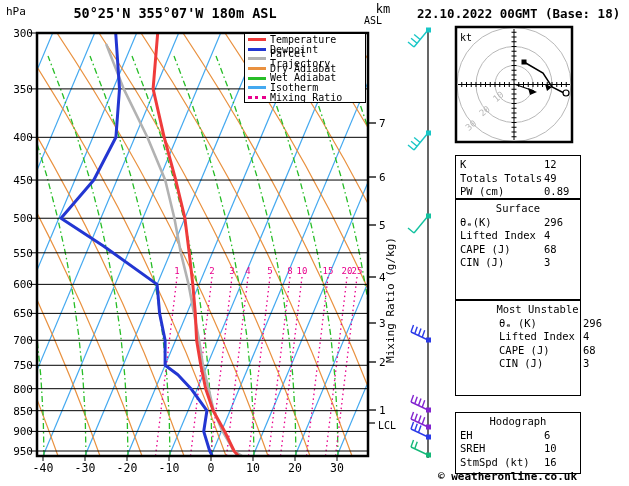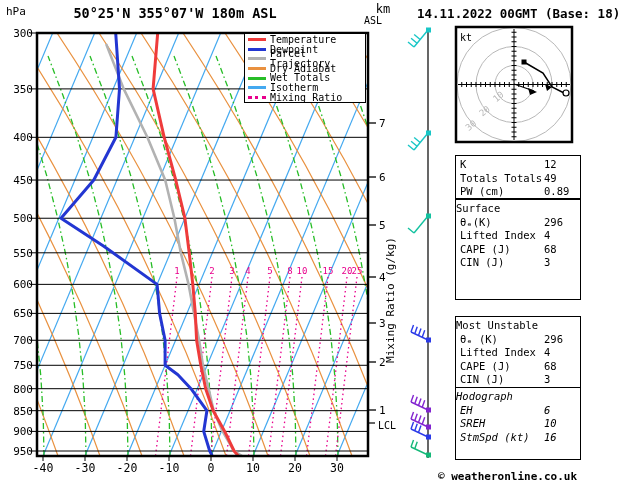--- a/index.html
+++ b/index.html
@@ -9,21 +9,21 @@
   .bold{font-weight:bold;}
   .ctr{text-align:center;}
   #plot-svg{position:absolute;left:0;top:0;}
   #legend{position:absolute;left:244px;top:33px;width:122px;height:70px;
           background:#fff;border:1px solid #000;padding:1px 0 0 3px;box-sizing:border-box;}
   .leg-row{display:flex;align-items:center;height:9.6px;font-size:10px;line-height:9.5px;}
   .leg-swatch{width:18px;height:0;border-top:3px solid #000;margin-right:4px;flex:none;}
   .leg-swatch.dotted{border-top-style:dotted;border-top-width:3px;}
   .panel{position:absolute;left:455px;width:126px;background:#fff;border:1px solid #000;
          box-sizing:border-box;font-size:10.5px;line-height:13.5px;padding-top:2px;}
-  .panel .hdr{text-align:left;}
+  .panel .hdr{text-align:center;}
   .prow{position:relative;padding-left:4px;}
   .pval{position:absolute;left:88px;top:0;}
 </style>
 </head>
 <body>
 
 <div id="stage">
 
   <svg id="plot-svg" width="629" height="486">
       <defs>
@@ -289,42 +289,42 @@
       </g>
     </svg>
 
   <div class="lbl" style="left:6px;top:5px;font-size:11px;">hPa</div>
 
   <div class="lbl bold ctr" style="left:45px;top:5px;width:260px;font-size:13.5px;">50°25'N 355°07'W 180m ASL</div>
 
   <div class="lbl ctr" style="left:369px;top:2px;width:28px;font-size:12px;">km</div>
   <div class="lbl ctr" style="left:359px;top:15px;width:28px;font-size:10px;">ASL</div>
 
-  <div class="lbl bold" style="left:417px;top:6px;font-size:12.5px;">14.11.2022 00GMT (Base: 18)</div>
+  <div class="lbl bold" style="left:417px;top:6px;font-size:12.5px;">22.10.2022 00GMT (Base: 18)</div>
 
   <div id="legend">
       <div class="leg-row">
         <span class="leg-swatch" style="border-top-color: rgb(239, 59, 59);"></span>
         <span>Temperature</span>
       </div>
       <div class="leg-row">
         <span class="leg-swatch" style="border-top-color: rgb(35, 54, 210);"></span>
         <span>Dewpoint</span>
       </div>
       <div class="leg-row">
         <span class="leg-swatch" style="border-top-color: rgb(178, 178, 178);"></span>
         <span>Parcel Trajectory</span>
       </div>
       <div class="leg-row">
         <span class="leg-swatch" style="border-top-color: rgb(233, 145, 63);"></span>
         <span>Dry Adiabat</span>
       </div>
       <div class="leg-row">
         <span class="leg-swatch" style="border-top-color: rgb(39, 189, 39);"></span>
-        <span>Wet Totals</span>
+        <span>Wet Adiabat</span>
       </div>
       <div class="leg-row">
         <span class="leg-swatch" style="border-top-color: rgb(68, 169, 240);"></span>
         <span>Isotherm</span>
       </div>
       <div class="leg-row">
         <span class="leg-swatch dotted" style="border-top-color: rgb(232, 0, 140);"></span>
         <span>Mixing Ratio</span>
       </div>
     </div>
@@ -337,28 +337,28 @@
         <div class="prow"><span>Totals Totals</span><span class="pval">49</span></div>
         <div class="prow"><span>PW (cm)</span><span class="pval">0.89</span></div>
       </div>
       <div class="panel" style="top: 199px; height: 101px;">
         <div class="hdr">Surface</div>
         <div class="prow"><span>θₑ(K)</span><span class="pval">296</span></div>
         <div class="prow"><span>Lifted Index</span><span class="pval">4</span></div>
         <div class="prow"><span>CAPE (J)</span><span class="pval">68</span></div>
         <div class="prow"><span>CIN (J)</span><span class="pval">3</span></div>
       </div>
-      <div class="panel" style="top: 316px; height: 96px;">
+      <div class="panel" style="top: 300px; height: 96px; padding-left: 39px;">
         <div class="hdr">Most Unstable</div>
         <div class="prow"><span>θₑ (K)</span><span class="pval">296</span></div>
         <div class="prow"><span>Lifted Index</span><span class="pval">4</span></div>
         <div class="prow"><span>CAPE (J)</span><span class="pval">68</span></div>
         <div class="prow"><span>CIN (J)</span><span class="pval">3</span></div>
       </div>
-      <div class="panel" style="top: 387px; height: 73px; font-style: italic;">
+      <div class="panel" style="top: 412px; height: 62px;">
         <div class="hdr">Hodograph</div>
         <div class="prow"><span>EH</span><span class="pval">6</span></div>
         <div class="prow"><span>SREH</span><span class="pval">10</span></div>
         <div class="prow"><span>StmSpd (kt)</span><span class="pval">16</span></div>
       </div>
     </div>
 
   <div class="lbl bold" style="left:438px;top:470px;font-size:11px;">© weatheronline.co.uk</div>
 </div>
 

